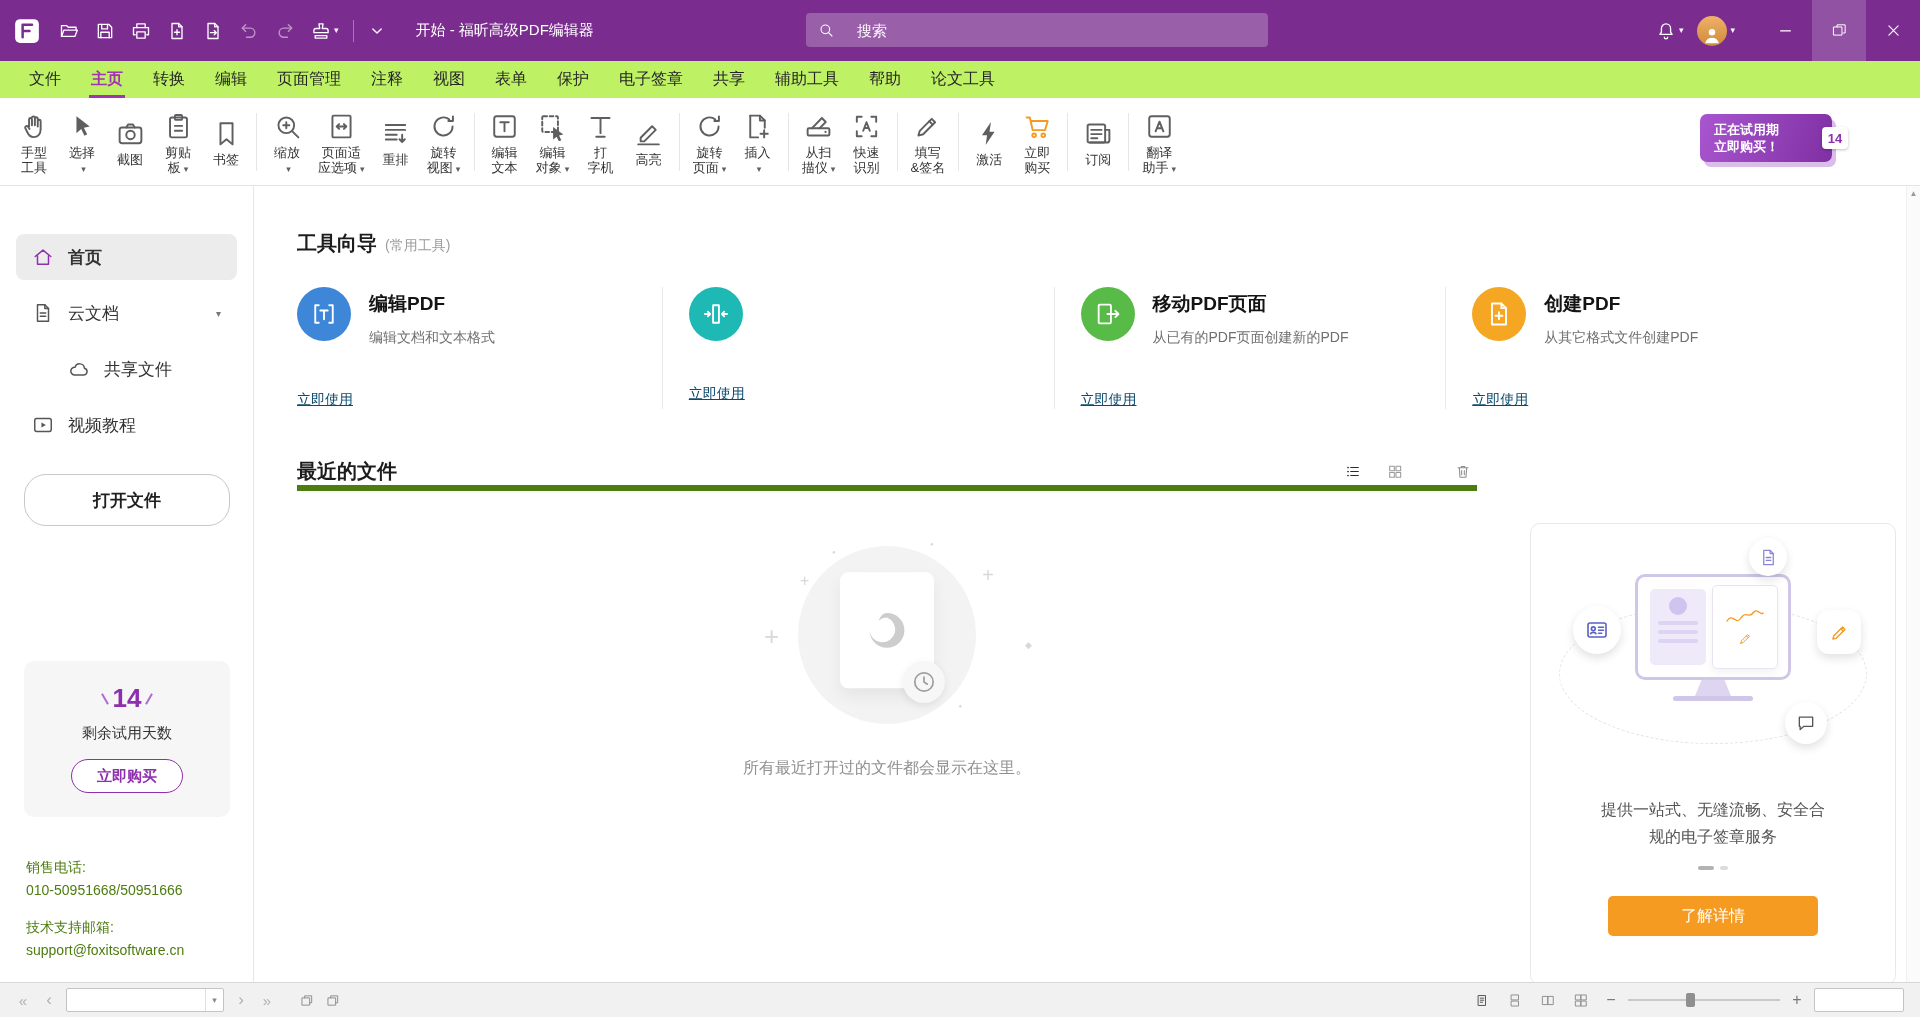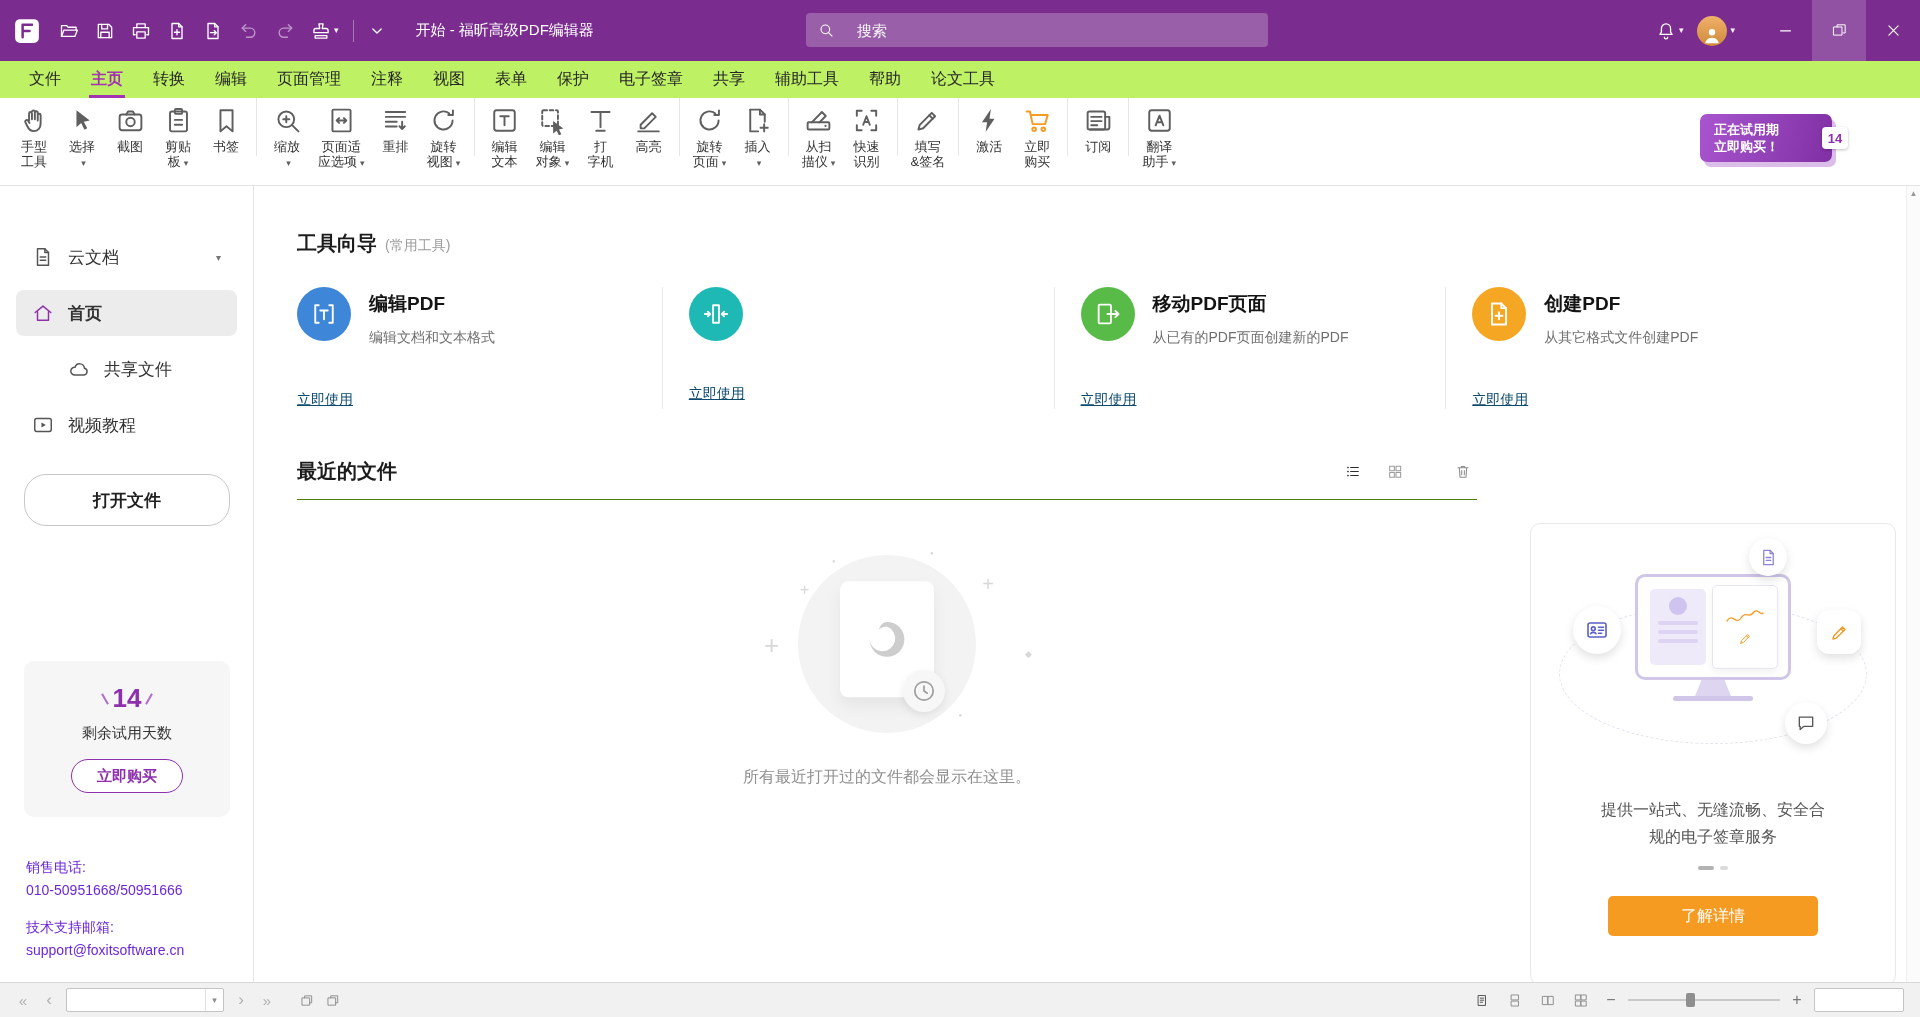--- a/index.html
+++ b/index.html
@@ -46,21 +46,21 @@
 
   
   .menubar { height:37px; display:flex; align-items:stretch; padding-left:14px; background:#bef264; }
   .menu-item { position:relative; display:flex; align-items:center; padding:0 15px; font-size:16px; color:#262626; cursor:pointer; white-space:nowrap; }
   .menu-item.active { color:#a233b1; font-weight:700; }
   .menu-item.active::after { content:""; position:absolute; left:13px; right:13px; bottom:0; height:3px; background:#a233b1; }
 
   
   .ribbon { display:flex; align-items:center; height:88px; border-bottom:1px solid #e4e4e4; padding:0 10px; position:relative; background:#fff; }
   .ribbon-tools { display:flex; align-items:center; height:100%; }
-  .rwrap { display:flex; align-items:flex-start; height:100%; }
+  .rwrap { display:flex; align-items:center; height:100%; }
   .rwrap.sep::after { content:""; width:1px; height:58px; background:#e6e6e6; margin:0 6px; display:block; }
   .rbtn { display:flex; flex-direction:column; align-items:center; min-width:48px; padding:8px 7px 5px; background:none; border:none; border-radius:4px; color:#333; }
   .rbtn .icw { width:29px; height:29px; color:#5f5f5f; }
   .txt { margin-top:4px; font-size:13px; line-height:15px; color:#333; text-align:center; }
   .lbl { white-space:pre-line; }
   .trial-badge { position:absolute; right:88px; top:16px; width:132px; height:48px; border-radius:7px;
     background:linear-gradient(105deg,#a855cf 0%,#8030a3 100%); color:#fff; font-size:13px; font-weight:700; line-height:17px;
     display:flex; flex-direction:column; justify-content:center; padding-left:14px; box-shadow:4px 5px 0 rgba(176,108,208,.45); cursor:pointer; }
   .trial-chip { position:absolute; right:-16px; top:13px; width:26px; height:22px; background:#fff; border-radius:4px;
     box-shadow:0 1px 3px rgba(0,0,0,.25); color:#8e2fae; font-size:13px; font-weight:700; display:flex; align-items:center; justify-content:center; }
@@ -77,41 +77,41 @@
   .side-chev.show { display:block; }
   .side-chev::before { content:"▾"; }
   .open-file-btn { display:block; margin:26px 24px 0; width:206px; height:52px; border:1px solid #c8c8c8; border-radius:22px; background:#fff; font-size:17px; font-weight:700; color:#1f1f1f; }
   .trial-card { position:absolute; top:475px; left:24px; width:206px; background:#f6f6f6; border-radius:10px; text-align:center; padding:22px 0 24px; }
   .days { font-size:26px; font-weight:700; color:#8e2fae; display:flex; align-items:center; justify-content:center; gap:7px; }
   .tick { width:2px; height:12px; background:#b06cd0; display:inline-block; }
   .tick.l { transform:rotate(-30deg); }
   .tick.r { transform:rotate(30deg); }
   .days-label { margin-top:10px; font-size:15px; color:#333; }
   .buy-btn { margin:16px auto 0; display:flex; align-items:center; justify-content:center; width:112px; height:34px; border:1px solid #8e2fae; border-radius:17px; background:#fff; color:#8e2fae; font-size:15px; font-weight:700; }
-  .contact { position:absolute; left:26px; bottom:20px; font-size:14px; color:#6d28d9; line-height:23px; }
+  .contact { position:absolute; left:26px; bottom:20px; font-size:14px; color:#4d7c0f; line-height:23px; }
   .contact .gap { height:14px; }
   .contact .mail { cursor:pointer; }
 
   
   .content { flex:1; position:relative; background:#fff; }
   .tg { padding:44px 0 0 43px; }
   .tg-title { font-size:20px; font-weight:700; color:#1c1c1c; }
   .tg-sub { font-size:14px; color:#9c9c9c; margin-left:8px; }
   .cards { display:flex; margin-top:30px; width:1540px; }
   .card { flex:1; position:relative; padding-right:24px; }
   .card + .card { border-left:1px solid #e9e9e9; padding-left:26px; }
   .card-top { display:flex; gap:18px; }
   .cicon { width:54px; height:54px; border-radius:50%; color:#fff; display:flex; align-items:center; justify-content:center; flex-shrink:0; }
   .cicon svg { width:28px; height:28px; }
   .ctitle { font-size:19px; font-weight:700; color:#141414; margin-top:4px; }
   .cdesc { font-size:14px; color:#6f6f6f; margin-top:12px; }
   .clink { display:inline-block; margin-top:44px; font-size:14px; color:#0c4a6e; text-decoration:underline; cursor:pointer; }
 
   .recent { margin:48px 0 0 43px; width:1180px; }
-  .recent-head { display:flex; align-items:center; padding-bottom:14px; border-bottom:1px solid #4d7c0f; }
+  .recent-head { display:flex; align-items:center; border-bottom:6px solid #4d7c0f; }
   .recent-title { font-size:20px; font-weight:700; color:#1c1c1c; }
   .view-btns { margin-left:auto; display:flex; align-items:center; gap:14px; }
   .vbtn { width:28px; height:28px; display:flex; align-items:center; justify-content:center; color:#9b9b9b; background:none; border:none; }
   .vbtn svg { width:21px; height:21px; }
   .vbtn.active { color:#2b2b2b; }
   .vbtn.trash { margin-left:26px; color:#8d8d8d; }
 
   .empty { text-align:center; }
   .empty-illus { position:relative; width:430px; height:215px; margin:36px auto 0; }
   .e-circle { position:absolute; left:50%; top:50%; transform:translate(-50%,-50%); width:178px; height:178px; border-radius:50%; background:#f3f3f3; }
@@ -900,38 +900,38 @@
       <div>立即购买！</div>
       <div class="trial-chip">14</div>
     </div>
   </div>
 
   <div class="body-row">
 
     <aside class="sidebar">
       <div>
 
+          <div class="side-item active">
+            <span class="icw">
+              <svg class="ic">
+                <use href="#i-home"></use>
+              </svg>
+            </span>
+            <span>首页</span>
+
+          </div>
+
           <div class="side-item">
             <span class="icw">
               <svg class="ic">
                 <use href="#i-doc"></use>
               </svg>
             </span>
             <span>云文档</span>
             <span class="side-chev show"></span>
-          </div>
-
-          <div class="side-item active">
-            <span class="icw">
-              <svg class="ic">
-                <use href="#i-home"></use>
-              </svg>
-            </span>
-            <span>首页</span>
-
           </div>
 
           <div class="side-item indent">
             <span class="icw">
               <svg class="ic">
                 <use href="#i-cloud"></use>
               </svg>
             </span>
             <span>共享文件</span>
 

